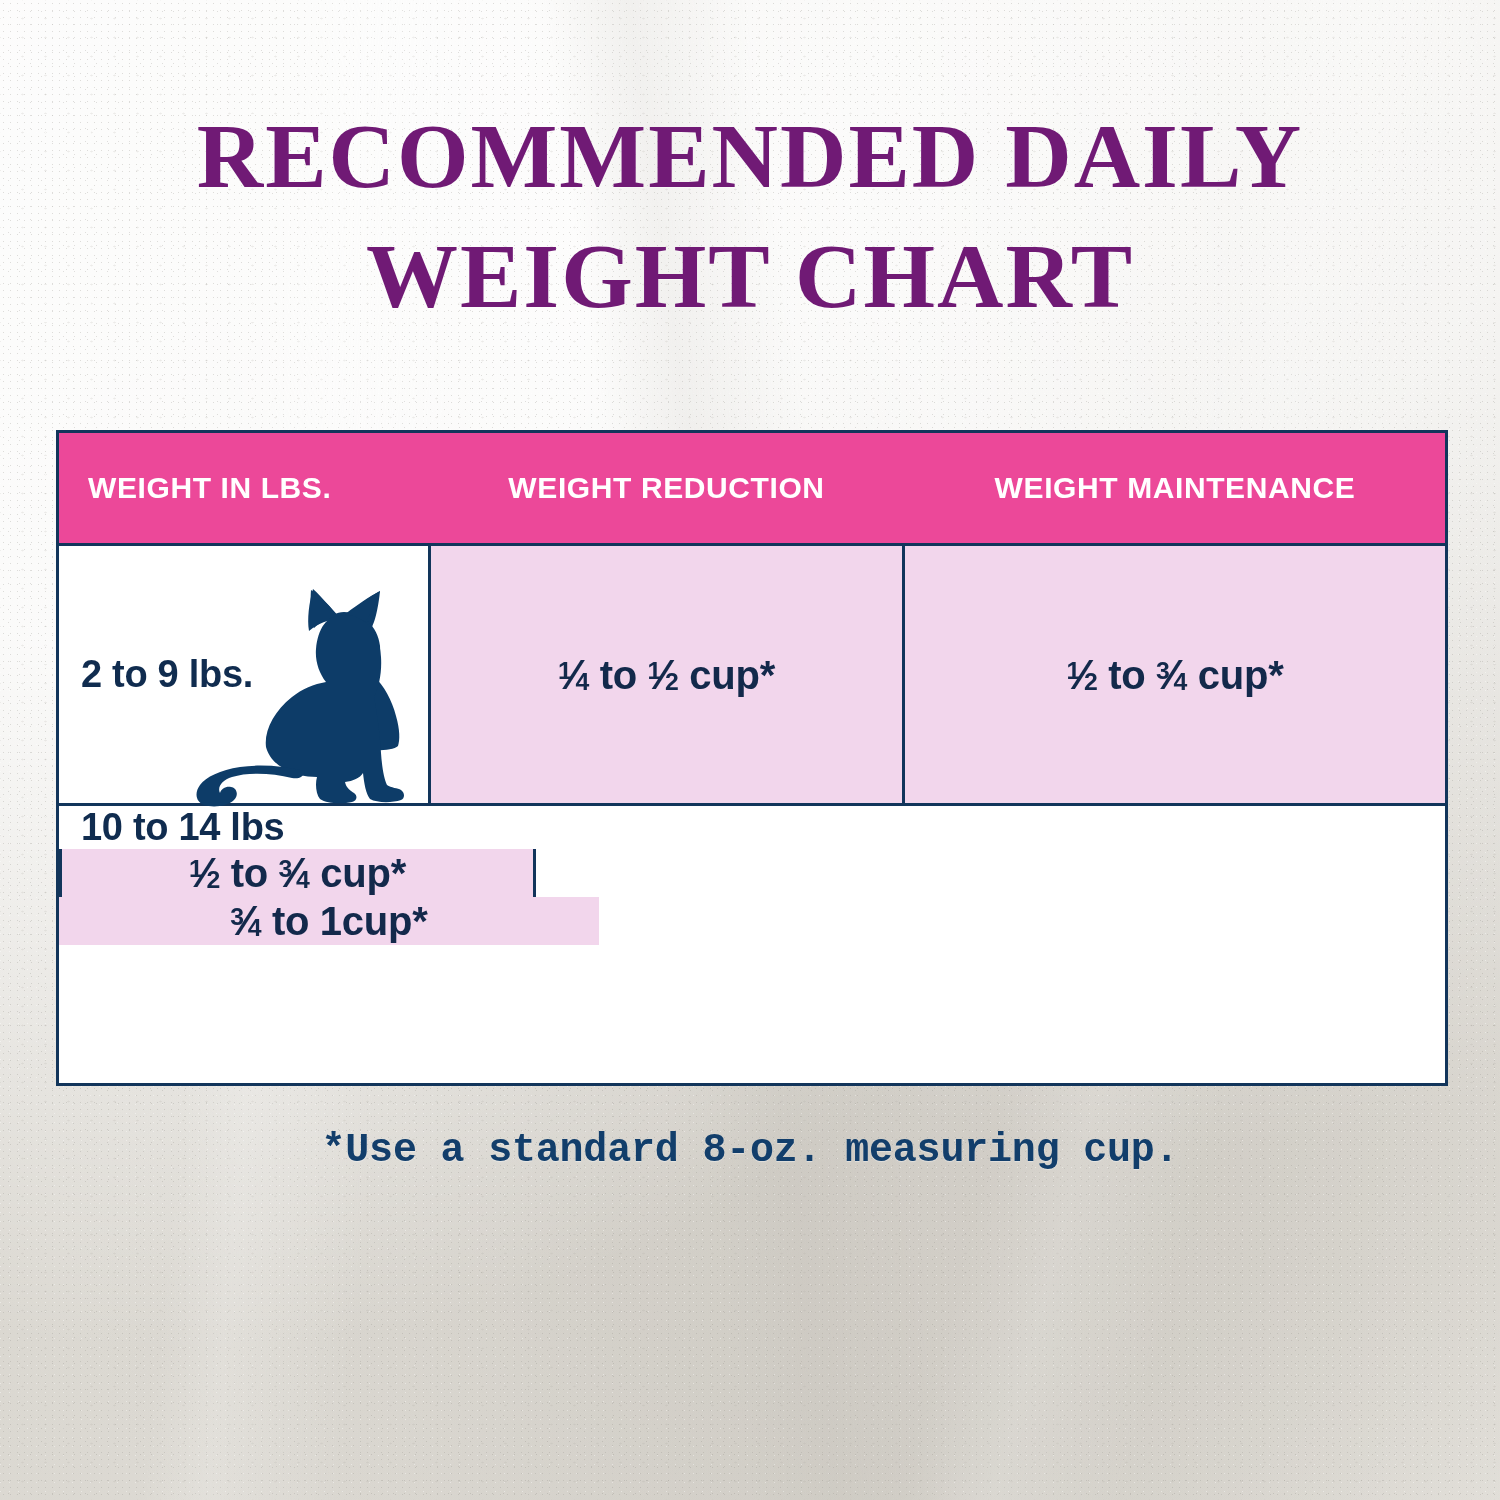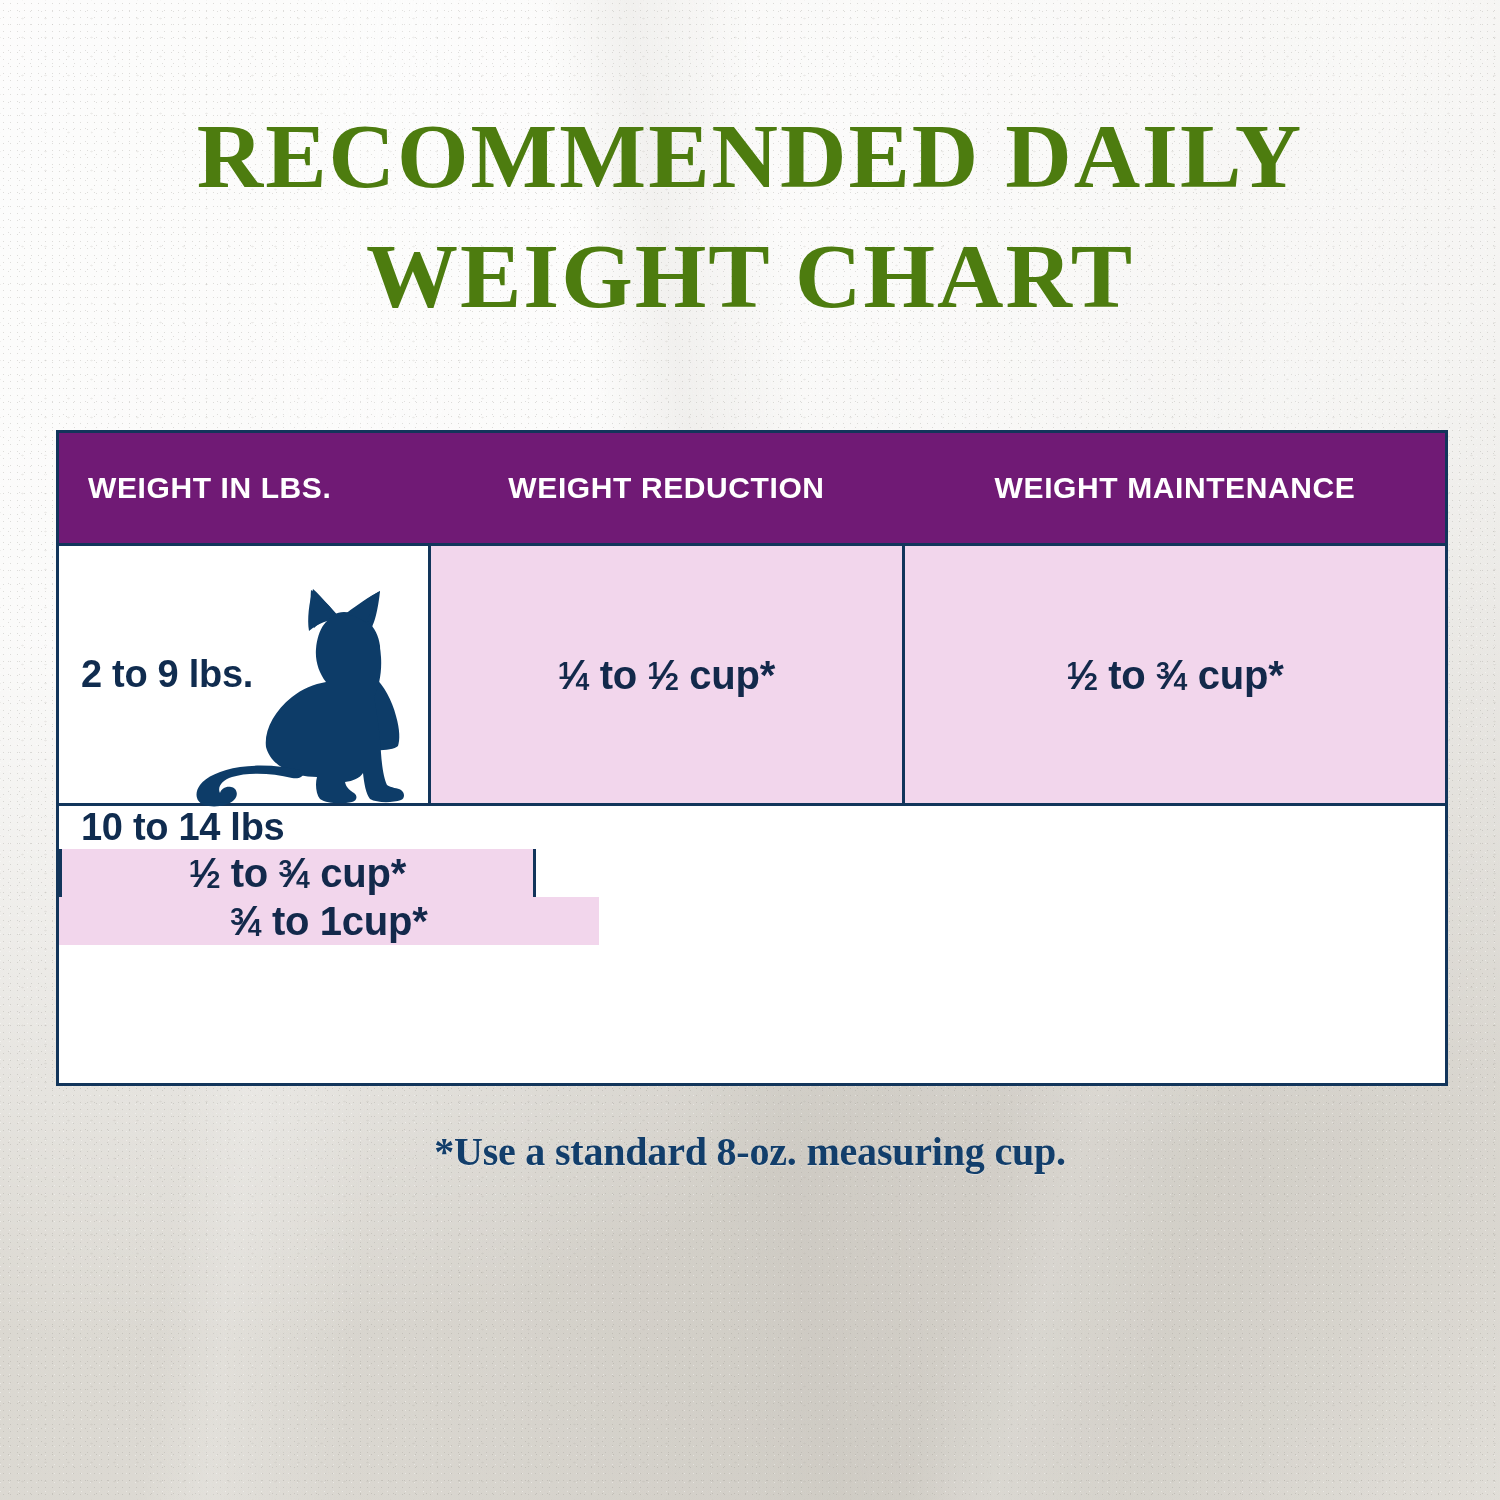--- a/index.html
+++ b/index.html
@@ -65,42 +65,42 @@
   .title-block {
     position: absolute;
     left: 0;
     top: 96px;
     width: 1500px;
     text-align: center;
   }
   .title-line {
     font-family: "Liberation Serif", "DejaVu Serif", serif;
     font-weight: 700;
-    color: #4d7c0f;
+    color: #701a75;
     font-size: 92px;
     line-height: 120px;
     letter-spacing: 2px;
     white-space: nowrap;
     text-shadow: 0 1px 1px rgba(255,255,255,0.45);
   }
 
   
   .chart-table {
     position: absolute;
     left: 56px;
     top: 430px;
     width: 1392px;
     border: 3px solid #12355b;
     box-sizing: border-box;
     background: #ffffff;
   }
 
   .thead {
     display: flex;
-    background: #701a75;
+    background: #ec4899;
     height: 110px;
     align-items: center;
   }
   .th {
     color: #ffffff;
     font-size: 30px;
     font-weight: 600;
     letter-spacing: 0.6px;
     font-family: "Liberation Sans", sans-serif;
     box-sizing: border-box;
@@ -194,21 +194,21 @@
   .footnote {
     position: absolute;
     left: 0;
     top: 1128px;
     width: 1500px;
     text-align: center;
     color: #123e6b;
     font-size: 40px;
     font-weight: 700;
     letter-spacing: -0.2px;
-    font-family: Liberation Serif, serif;
+    font-family: Liberation Mono, monospace;
     text-shadow: 0 1px 1px rgba(255,255,255,0.4);
   }
 </style>
 </head>
 <body>
 
 <div id="bg-texture"></div>
 <div id="bg-speckle"></div>
 <div id="bg-streaks"></div>
 

